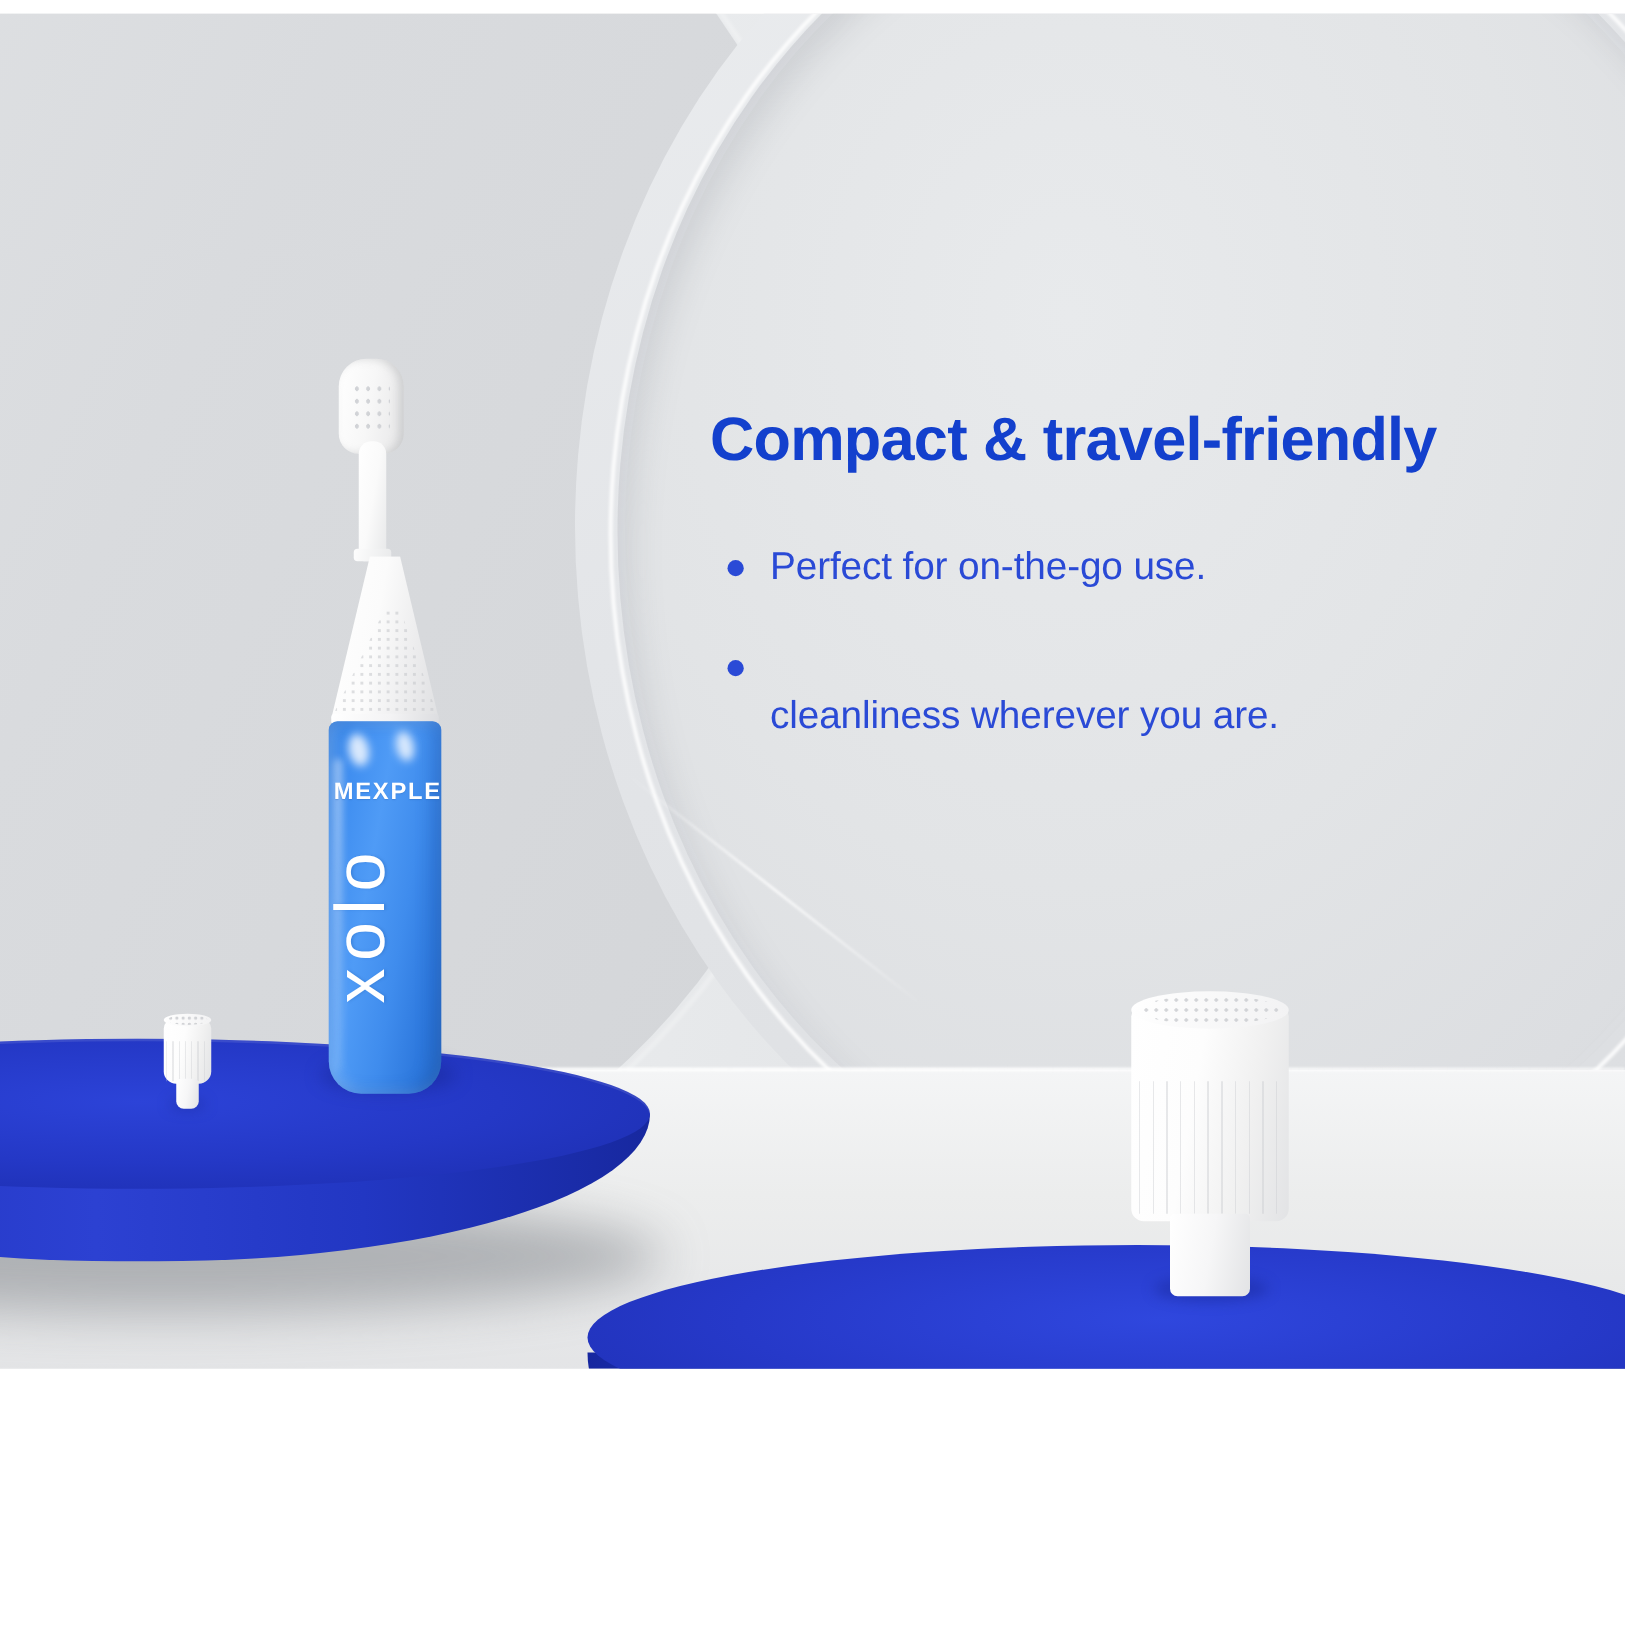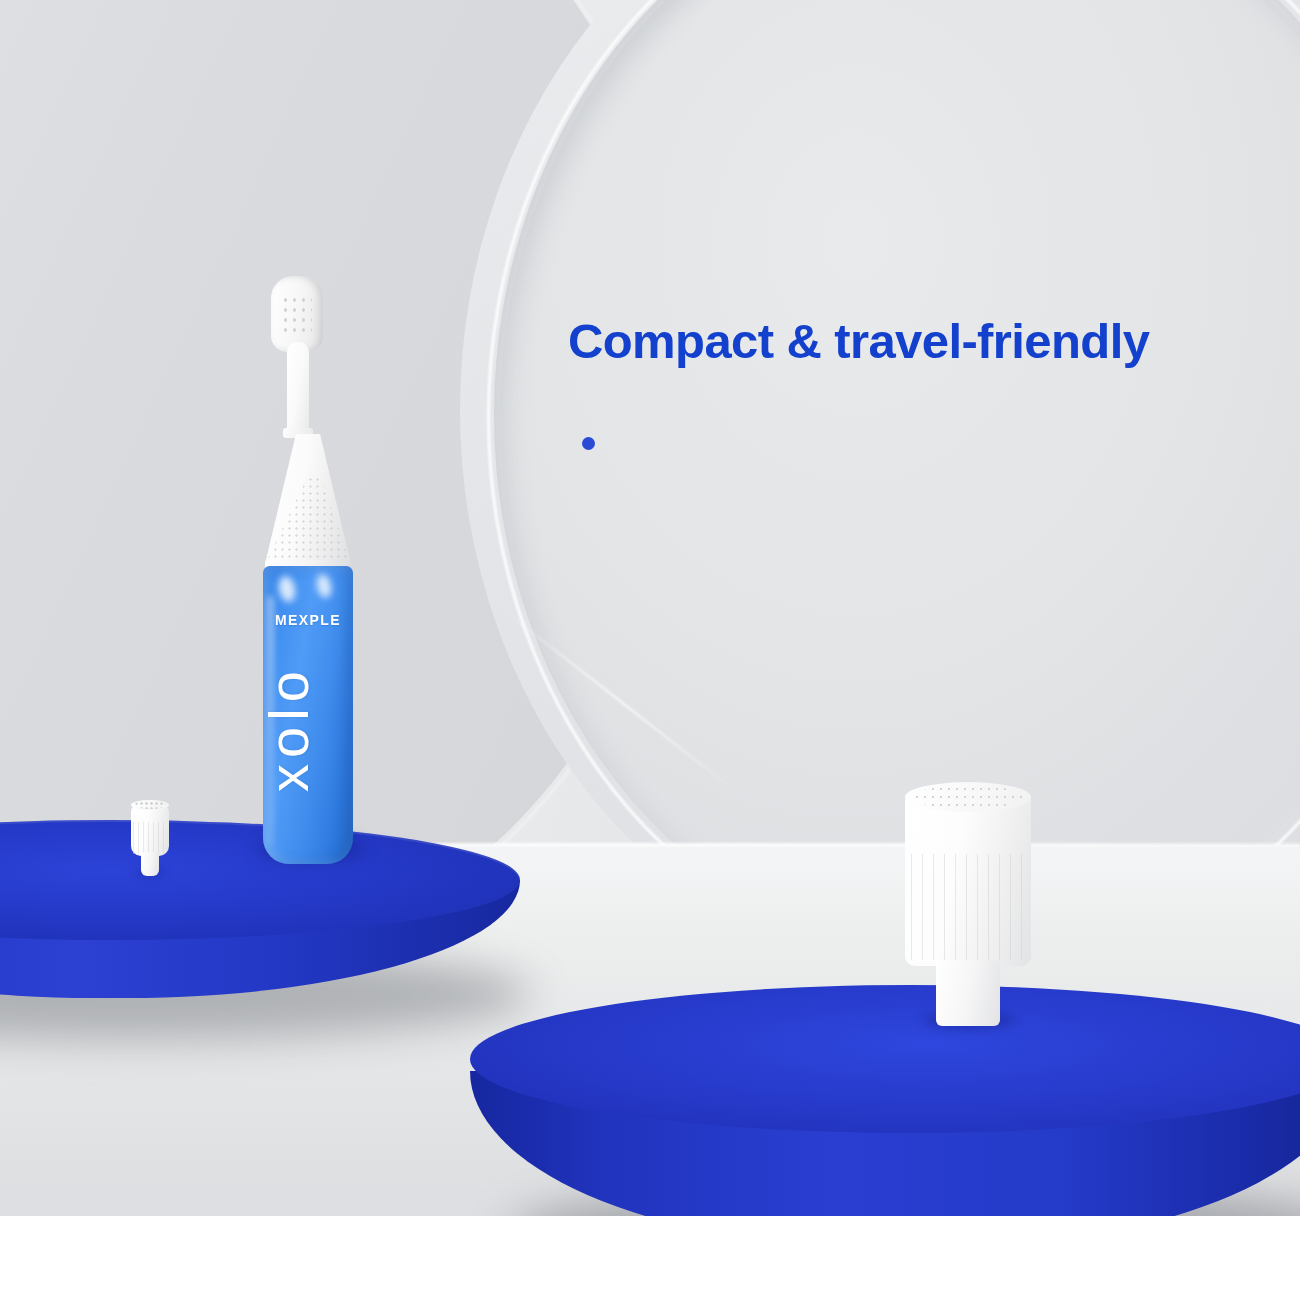--- a/index.html
+++ b/index.html
@@ -9,23 +9,24 @@
     background: #ffffff;
   }
   body {
     font-family: "Liberation Sans", sans-serif;
   }
 
   
   #stage {
     position: relative;
     width: 1300px;
-    height: 1216px;
+    height: 1084px;
     overflow: hidden;
     background: #e9eaec;
+    margin-top: 11px;
   }
 
   
   .wall {
     position: absolute;
     left: 0; top: 0;
     width: 1300px; height: 860px;
     background: linear-gradient(100deg, #f2f3f4 0%, #eceef0 28%, #e4e6e8 58%, #dcdee1 100%);
   }
   .floor {
@@ -292,22 +293,21 @@
     left: 24px; top: 320px;
     width: 7px; height: 250px;
     border-radius: 6px;
     background: linear-gradient(180deg, rgba(255,255,255,.42), rgba(255,255,255,.10));
     filter: blur(3px);
   }
   .brand-mark {
     position: absolute;
     left: 24px; top: 336px;
     width: 82px;
-    text-align: center;
-    font-size: 14px;
+    font-size: 19px;
     font-weight: bold;
     letter-spacing: 1.4px;
     color: #ffffff;
     text-shadow: 0 1px 1px rgba(40,100,180,.35);
   }
   .brand-vertical {
     position: absolute;
     left: -33px; top: 420px;
     width: 156px;
     text-align: center;
@@ -392,21 +392,26 @@
   <div class="floor"></div>
   <div class="horizon"></div>
   <div class="streak"></div>
 
   <div class="copy">
     <h1 class="headline">Compact &amp; travel-friendly</h1>
 
     <ul class="bullets">
       <li class="bullet">
         <span class="dot"></span>
+        <span>Perfect for on-the-go use.</span>
+      </li>
+      <li class="bullet">
+        <span class="dot"></span>
         <br>
+        <span>cleanliness wherever you are.</span>
       </li>
     </ul>
   </div>
 
   <div class="podium" id="podium-left">
     <div class="drop"></div>
     <div class="side"></div>
     <div class="top"></div>
   </div>
 

